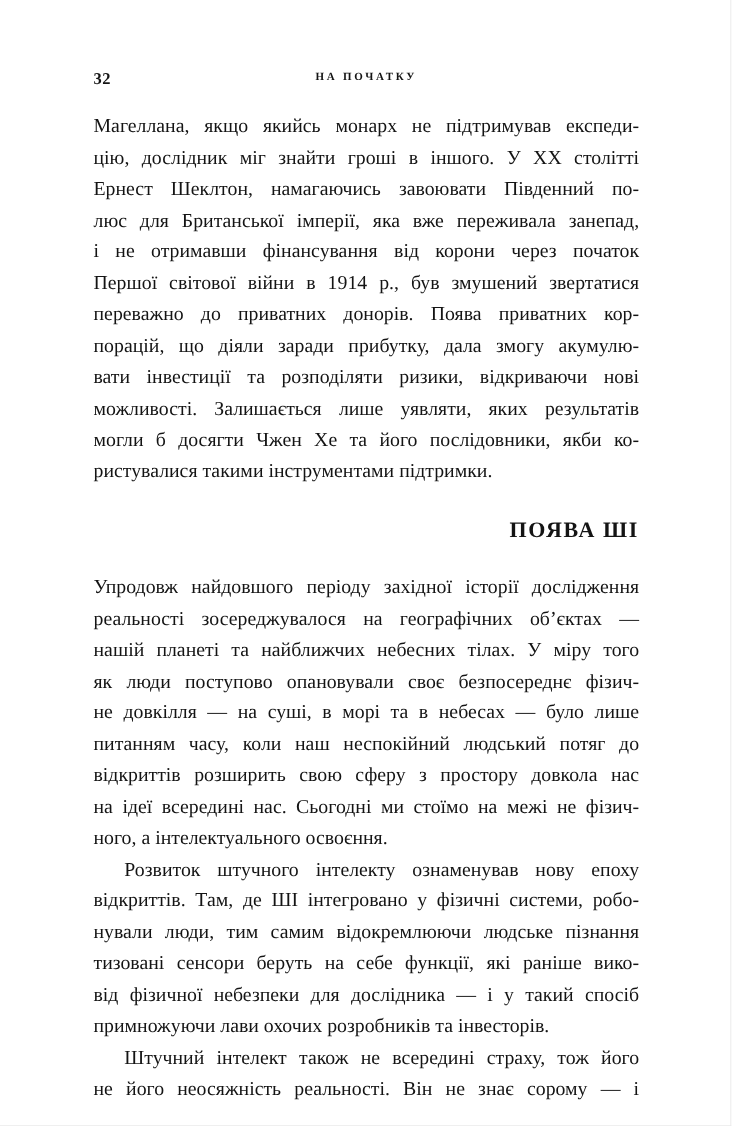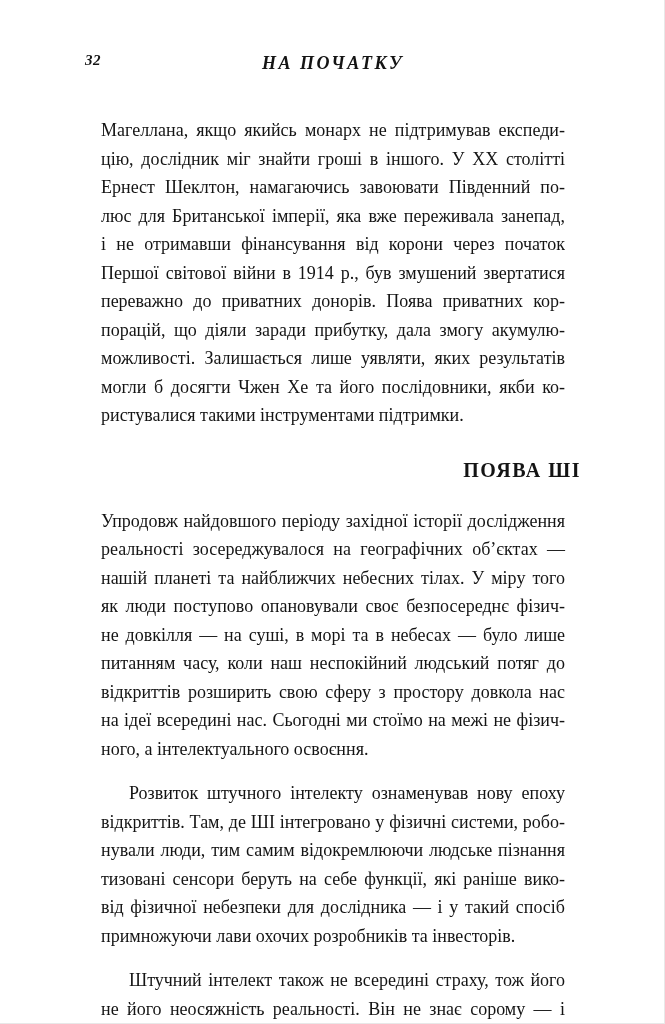--- a/index.html
+++ b/index.html
@@ -14,54 +14,53 @@
     background: #ffffff;
     font-family: "Liberation Serif", serif;
     color: #141414;
     overflow: hidden;
     box-sizing: border-box;
     border-right: 1px solid #e8e8e8;
     border-bottom: 1px solid #e8e8e8;
   }
   .running-header {
     position: absolute;
-    top: 52px;
+    top: 64px;
     left: 85px;
     width: 496px;
     height: 22px;
-    font-style: italic;
   }
   .page-number {
     position: absolute;
     left: 0;
     top: 0;
     font-size: 15px;
     font-weight: bold;
     letter-spacing: 0.5px;
   }
   .running-head {
     position: absolute;
     left: 0;
     right: 0;
     top: 1px;
     text-align: center;
-    font-size: 18px;
+    font-size: 10px;
     font-weight: bold;
     letter-spacing: 2.5px;
   }
   .body-text {
     position: absolute;
     top: 100px;
     left: 85px;
     width: 496px;
     font-size: 18px;
     line-height: 28.5px;
   }
   .paragraph {
-    margin: 16px;
+    margin: 0;
   }
   .line {
     text-align: justify;
     text-align-last: justify;
     white-space: nowrap;
   }
   .line.last {
     text-align-last: left;
   }
   .line.indent {
@@ -87,20 +86,21 @@
   <main class="body-text" id="body-root">
       <div class="paragraph">
         <div class="line">Магеллана, якщо якийсь монарх не підтримував експеди-</div>
         <div class="line">цію, дослідник міг знайти гроші в іншого. У ХХ столітті</div>
         <div class="line">Ернест Шеклтон, намагаючись завоювати Південний по-</div>
         <div class="line">люс для Британської імперії, яка вже переживала занепад,</div>
         <div class="line">і не отримавши фінансування від корони через початок</div>
         <div class="line">Першої світової війни в 1914 р., був змушений звертатися</div>
         <div class="line">переважно до приватних донорів. Поява приватних кор-</div>
         <div class="line">порацій, що діяли заради прибутку, дала змогу акумулю-</div>
+        <div class="line">вати інвестиції та розподіляти ризики, відкриваючи нові</div>
         <div class="line">можливості. Залишається лише уявляти, яких результатів</div>
         <div class="line">могли б досягти Чжен Хе та його послідовники, якби ко-</div>
         <div class="line last">ристувалися такими інструментами підтримки.</div>
       </div>
       <h2 class="section-heading">ПОЯВА ШІ</h2>
       <div class="paragraph">
         <div class="line">Упродовж найдовшого періоду західної історії дослідження</div>
         <div class="line">реальності зосереджувалося на географічних об’єктах —</div>
         <div class="line">нашій планеті та найближчих небесних тілах. У міру того</div>
         <div class="line">як люди поступово опановували своє безпосереднє фізич-</div>

